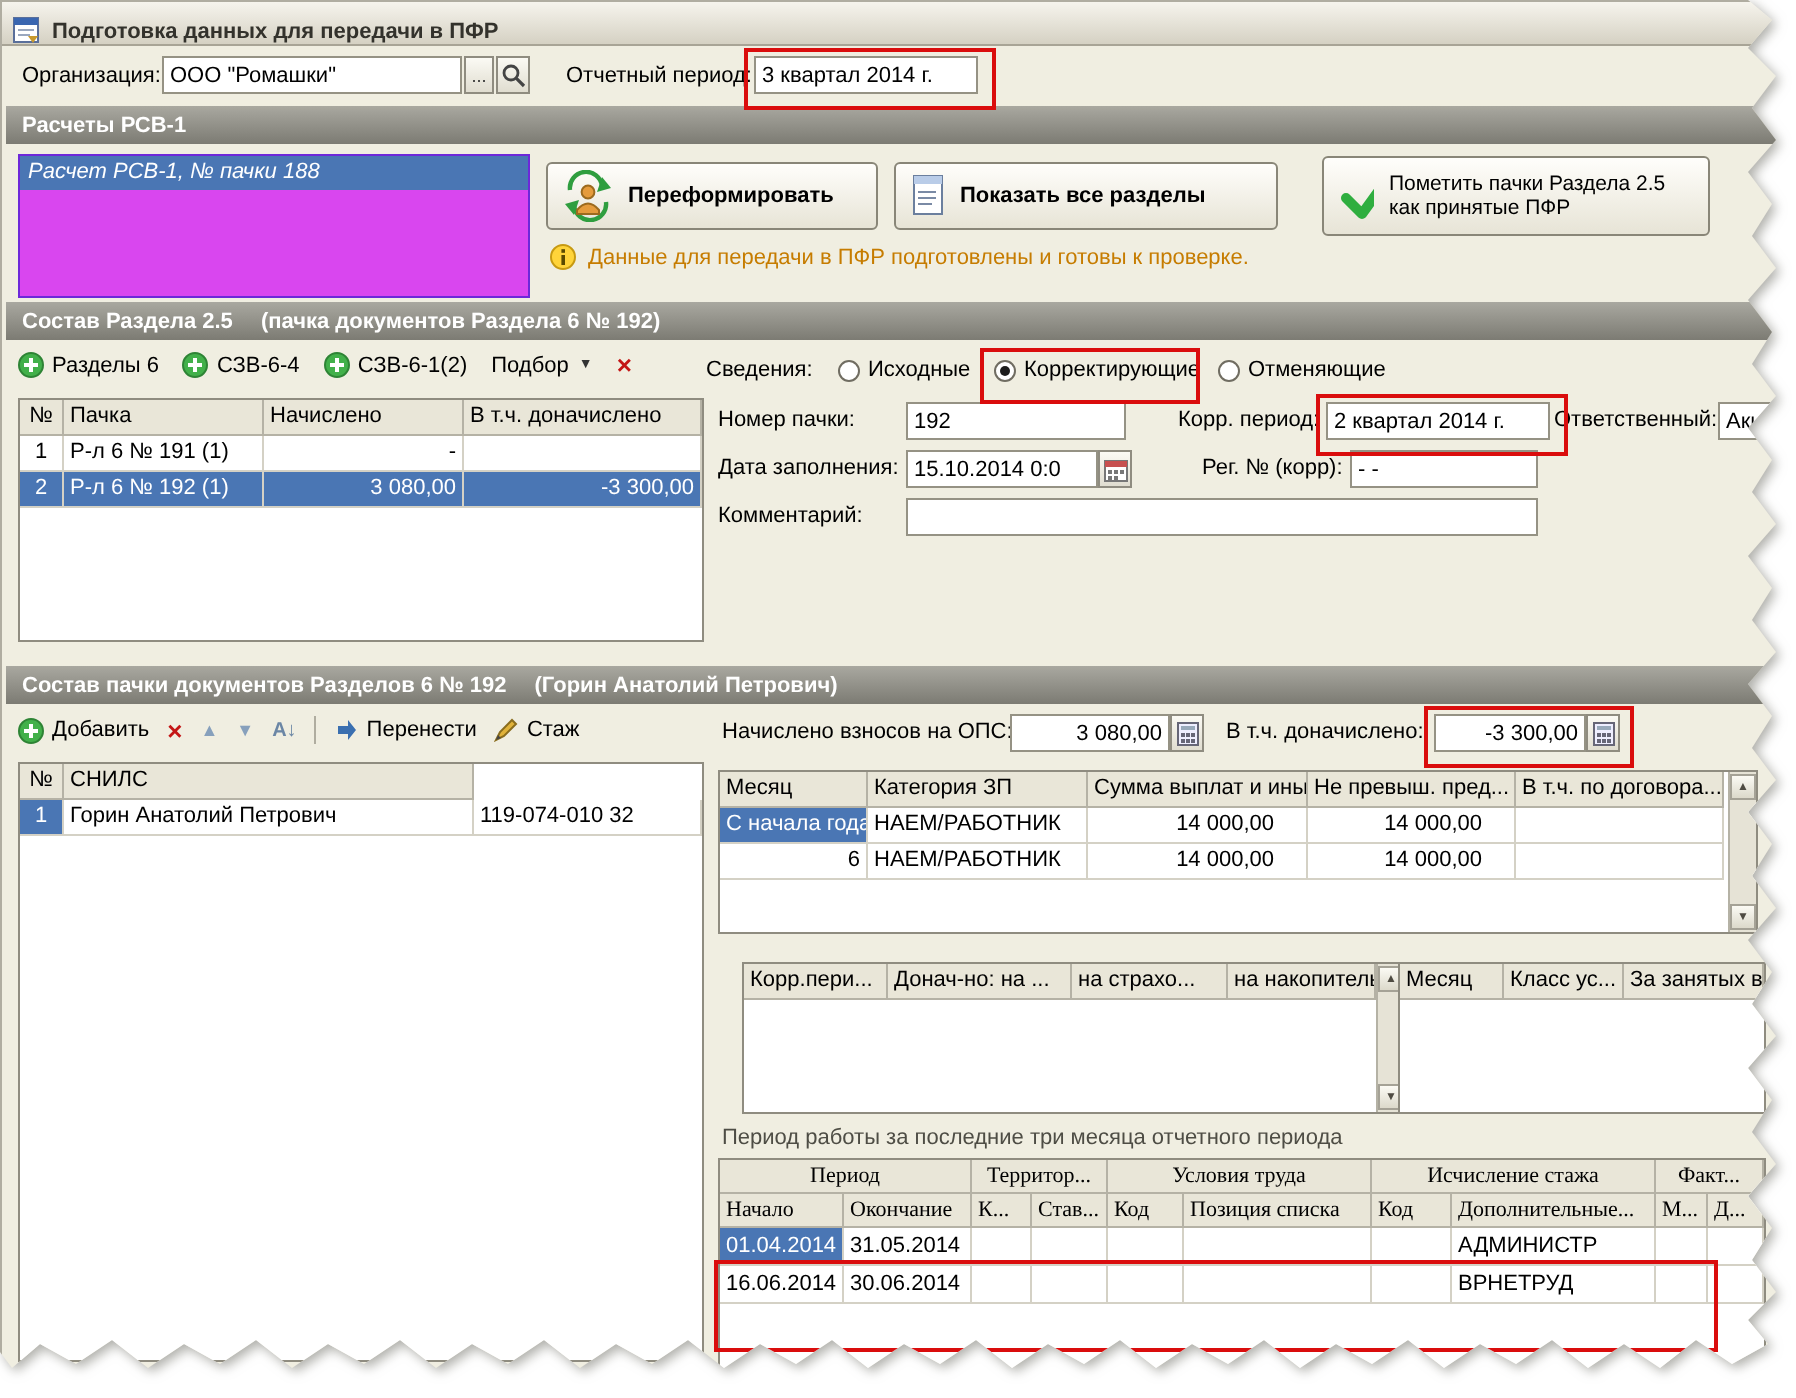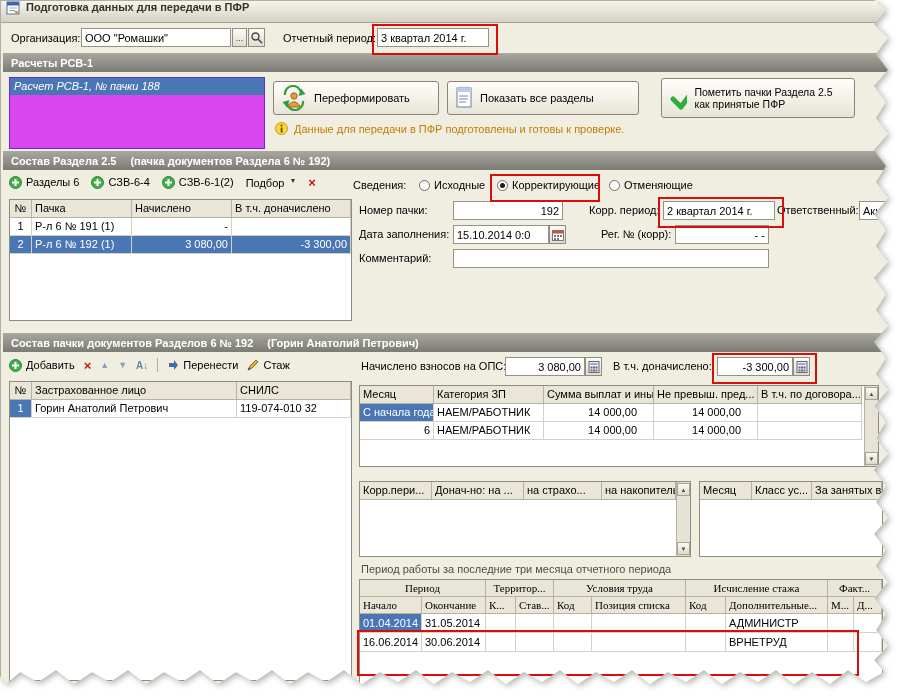--- a/index.html
+++ b/index.html
@@ -2,40 +2,40 @@
 <html><head>
 <meta charset="utf-8">
 <style>
   html,body{margin:0;padding:0;background:#ffffff;}
   body{font-family:"Liberation Sans","DejaVu Sans",sans-serif;}
   .wrap{position:relative;width:898px;height:699px;filter:drop-shadow(2px 2px 3px rgba(110,110,100,.55));}
   .window{position:absolute;inset:0;background:#f0eee1;font-size:11px;color:#000;
     border-left:1px solid #b0ada1;border-top:1px solid #b0ada1;box-sizing:border-box;
     clip-path:polygon(0 0,874px 0,886px 10px,874px 24px,888px 38px,876px 54px,888px 70px,874px 86px,886px 102px,876px 118px,888px 134px,874px 150px,886px 166px,876px 182px,888px 198px,874px 214px,886px 230px,876px 246px,888px 262px,874px 278px,886px 294px,876px 310px,888px 326px,874px 342px,886px 358px,876px 374px,888px 390px,874px 406px,886px 422px,876px 438px,888px 454px,874px 470px,886px 486px,876px 502px,888px 518px,874px 534px,886px 550px,876px 566px,888px 582px,874px 598px,886px 614px,876px 630px,888px 646px,874px 660px,884px 672px,866px 682px,848px 670px,830px 684px,812px 672px,794px 684px,776px 670px,758px 682px,740px 672px,722px 684px,704px 670px,686px 682px,668px 672px,650px 684px,632px 670px,614px 682px,596px 672px,578px 684px,560px 670px,542px 682px,524px 672px,506px 684px,488px 670px,470px 682px,452px 672px,434px 684px,416px 670px,398px 682px,380px 672px,362px 684px,344px 670px,326px 682px,308px 672px,290px 684px,272px 670px,254px 682px,236px 672px,218px 684px,200px 670px,182px 682px,164px 672px,146px 684px,128px 670px,110px 682px,92px 672px,74px 684px,56px 670px,38px 682px,20px 672px,6px 684px,0 676px);}
   .titlebar{position:absolute;top:0;left:0;width:100%;height:22px;background:linear-gradient(#f6f4ed,#d5d1c3);
-    border-bottom:1px solid #a8a496;display:flex;align-items:flex-start;gap:6px;padding-left:5px;box-sizing:border-box;
+    border-bottom:1px solid #a8a496;display:flex;align-items:flex-end;gap:6px;padding-left:5px;box-sizing:border-box;
     font-weight:bold;color:#33322c;}
   .lbl{position:absolute;white-space:nowrap;color:#000;}
   .sechdr{position:absolute;left:2px;width:892px;height:19px;background:linear-gradient(#a9a8a0,#7c7b73);
     color:#fff;font-weight:bold;display:flex;align-items:center;gap:14px;padding-left:8px;box-sizing:border-box;}
   .listbox{position:absolute;background:#d946ef;border:1px solid #6d28d9;box-sizing:border-box;overflow:hidden;font-style:italic;}
   .listitem{height:17px;line-height:17px;padding:0 4px;white-space:nowrap;overflow:hidden;}
   .lsel{background:#4a76b4;color:#fff;}
   .bigbtn{position:absolute;display:flex;align-items:center;gap:7px;padding:0 7px;border:1px solid #898678;border-radius:3px;
     background:linear-gradient(#fffefb,#e7e4d6);box-sizing:border-box;cursor:default;}
-  .bl{font-weight:normal;white-space:nowrap;}
+  .bl{font-weight:bold;white-space:nowrap;}
   .ml{font-size:10.5px;line-height:12px;white-space:normal;}
   .tbar{position:absolute;display:flex;align-items:center;gap:12px;}
-  .titem{display:flex;gap:4px;white-space:nowrap;}
+  .titem{display:flex;align-items:center;gap:4px;white-space:nowrap;}
   .sep{width:1px;height:14px;background:#b0ada0;}
   .radio{position:absolute;width:11px;height:11px;border-radius:50%;border:1px solid #706d62;background:#fff;box-sizing:border-box;}
   .radio.on::after{content:"";position:absolute;left:2px;top:2px;width:5px;height:5px;border-radius:50%;background:#1c1c1c;}
   .inp{position:absolute;height:19px;border:1px solid #959284;background:#fff;
     font:11px "Liberation Sans","DejaVu Sans",sans-serif;padding:0 3px;box-sizing:border-box;color:#000;}
-  .ctr{text-align:right;} .rt{text-align:right;}
+  .ctr{text-align:left;} .rt{text-align:right;}
   .minibtn{position:absolute;height:19px;border:1px solid #8f8c80;background:linear-gradient(#fbfaf4,#e0ddd0);
     display:flex;align-items:center;justify-content:center;box-sizing:border-box;font-size:9px;color:#333;}
   .tbl{position:absolute;background:#fff;border:1px solid #8f8c80;box-sizing:border-box;overflow:hidden;}
   .trow{display:grid;}
   .tc{height:18px;line-height:15px;padding:1px 3px 0;border-right:1px solid #d4d1c5;border-bottom:1px solid #d4d1c5;
     white-space:nowrap;overflow:hidden;box-sizing:border-box;}
   .th{background:#e9e6d8;border-right:1px solid #b5b2a5;border-bottom:1px solid #b5b2a5;}
   .sel{background:#4a76b4;color:#fff;}
   .num{text-align:right;} .cgc{text-align:center;}
   .pr14{padding-right:16px;}
@@ -302,21 +302,20 @@
             <rect x="2.5" y="8.5" width="2" height="2"></rect>
             <rect x="5" y="8.5" width="2" height="2"></rect>
             <rect x="7.5" y="8.5" width="2" height="2"></rect>
           </g>
     </svg>
   </div>
 
   <div class="tbl" style="left:8px;top:380px;width:343px;height:300px">
     <div class="trow gper">
       <div class="tc th cgc">№</div>
-      <div class="tc th">Застрахованное лицо</div>
       <div class="tc th">СНИЛС</div>
     </div>
     <div class="trow gper">
       <div class="tc sel cgc">1</div>
       <div class="tc">Горин Анатолий Петрович</div>
       <div class="tc">119-074-010 32</div>
     </div>
   </div>
 
   <div class="tbl" style="left:358px;top:384px;width:520px;height:82px">
@@ -344,21 +343,21 @@
     <div class="vsb">
       <div class="sbtn">
             <span>▲</span>
           </div>
       <div class="sbtn">
             <span>▼</span>
           </div>
     </div>
   </div>
 
-  <div class="tbl" style="left:358px;top:480px;width:332px;height:76px">
+  <div class="tbl" style="left:370px;top:480px;width:332px;height:76px">
     <div class="trow gkorr">
       <div class="tc th">Корр.пери...</div>
       <div class="tc th">Донач-но: на ...</div>
       <div class="tc th">на страхо...</div>
       <div class="tc th">на накопитель...</div>
     </div>
     <div class="vsb">
       <div class="sbtn">
             <span>▲</span>
           </div>

